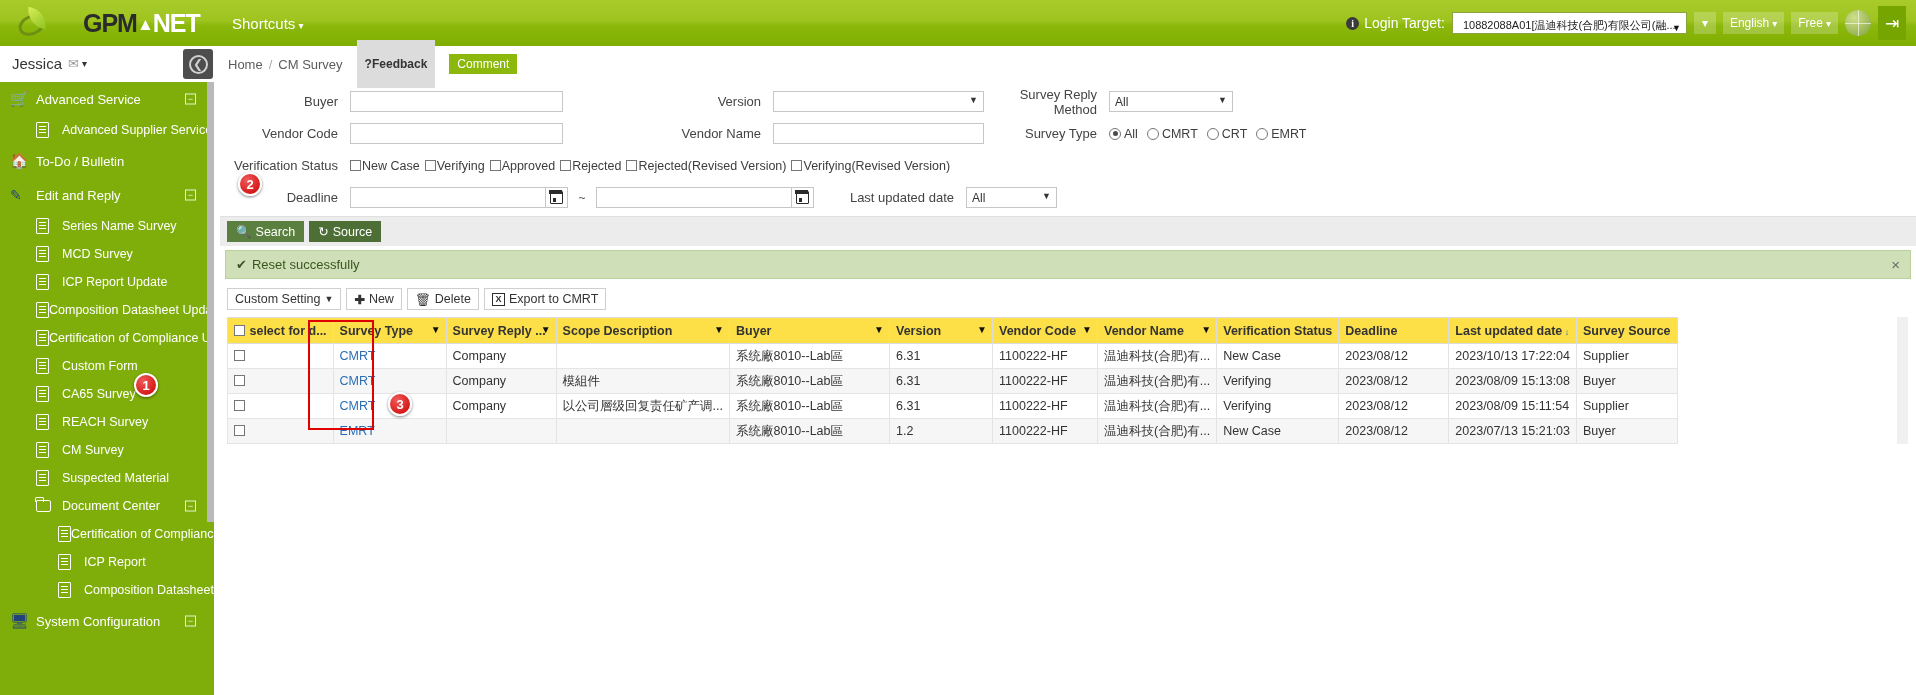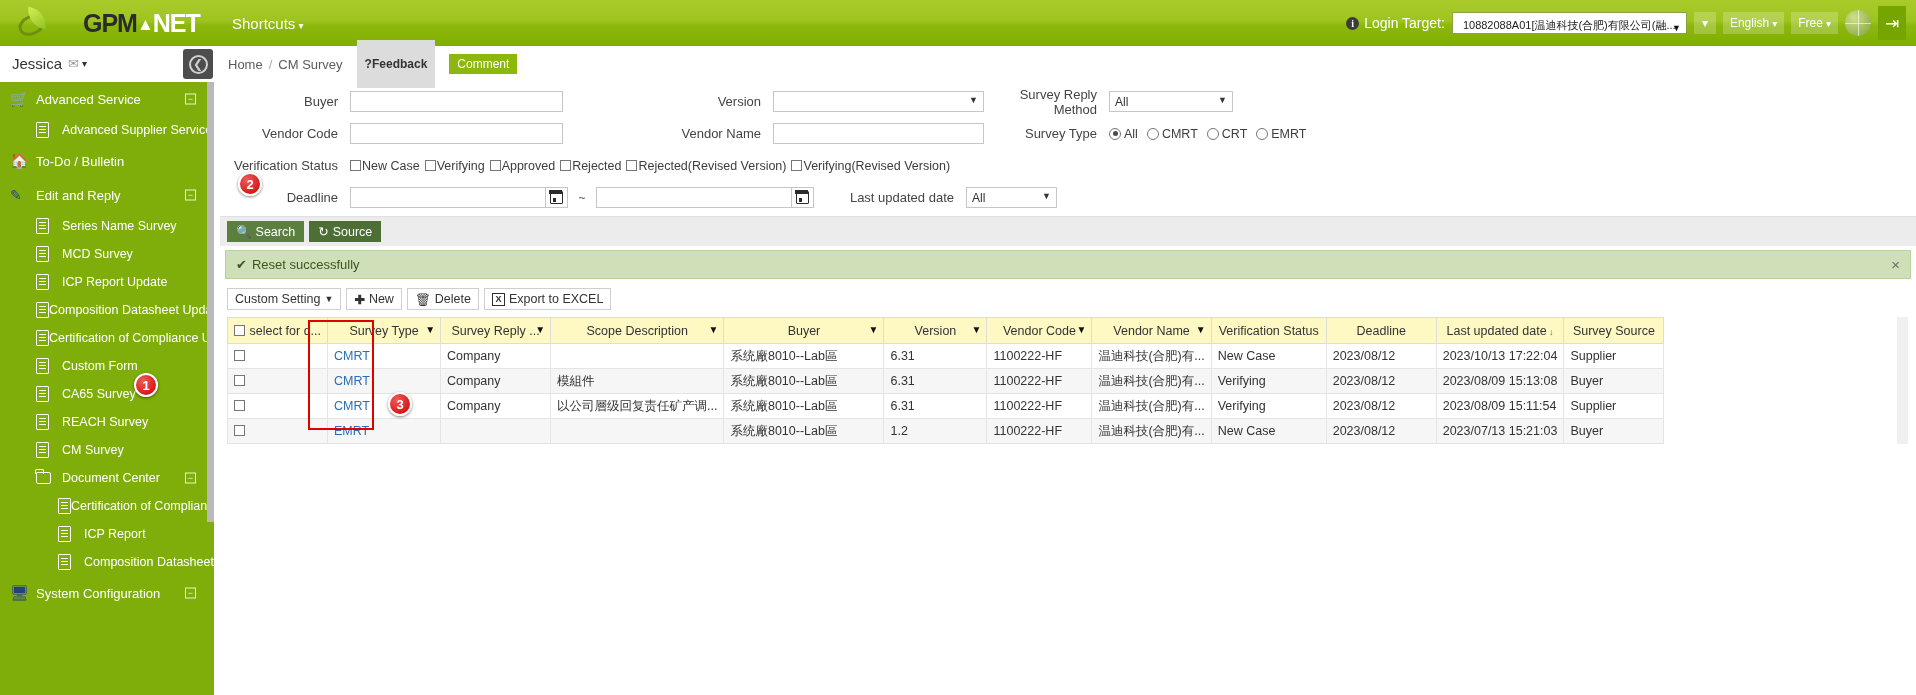--- a/index.html
+++ b/index.html
@@ -218,22 +218,22 @@
     padding:0 7px; display:flex; align-items:center; gap:4px; cursor:pointer; color:#333;
   }
   .xls{
     width:13px;height:13px;border:1.4px solid #2e2e2e; display:flex;align-items:center;
     justify-content:center; font-size:9px; font-weight:bold; color:#2e2e2e; line-height:1;
   }
 
   
   .tbl{ border-collapse:collapse; table-layout:fixed; font-size:12.5px; }
   .tbl th{
-    border:1px solid #dcdcdc; height:26px; background:#fef9c3; font-weight:normal;
-    color:#333; text-align:center; padding:0 6px; white-space:nowrap; overflow:hidden;
+    border:1px solid #dcdcdc; height:26px; background:#fde047; font-weight:bold;
+    color:#333; text-align:left; padding:0 6px; white-space:nowrap; overflow:hidden;
     position:relative;
   }
   .tbl td{
     border:1px solid #e4e4e4; height:25px; padding:0 6px; color:#333;
     white-space:nowrap; overflow:hidden; text-overflow:ellipsis;
   }
   .tbl tr.alt td{ background:#f6f6f6; }
   .funnel{ position:absolute; right:5px; top:6px; font-size:11px; color:#111; cursor:pointer; }
   .link{ color:#2a6fb5; cursor:pointer; }
   .sortarrow{ font-size:9px; color:#2a6fb5; }
@@ -380,20 +380,26 @@
         <span class="ico">
           <span class="doc-ico"></span>
         </span>
         <span>REACH Survey</span>
       </div>
       <div class="sb-item sub">
         <span class="ico">
           <span class="doc-ico"></span>
         </span>
         <span>CM Survey</span>
+      </div>
+      <div class="sb-item sub">
+        <span class="ico">
+          <span class="doc-ico"></span>
+        </span>
+        <span>Suspected Material</span>
       </div>
       <div class="sb-item sub">
         <span class="ico">
           <span class="folder-ico"></span>
         </span>
         <span>Document Center</span>
         <span class="minus">−</span>
       </div>
       <div class="sb-item sub2">
         <span class="ico">
@@ -521,21 +527,21 @@
     <div class="tbtn">
       <span style="font-weight:bold">✚</span>
       <span>New</span>
     </div>
     <div class="tbtn">
       <span>🗑</span>
       <span>Delete</span>
     </div>
     <div class="tbtn">
       <span class="xls">X</span>
-      <span>Export to EXCEL</span>
+      <span>Export to CMRT</span>
     </div>
   </div>
 
   <div style="position:relative;padding-left:7px">
     <table class="tbl">
       <thead>
         <tr id="thead-row">
             <th style="width: 85px;"><span class="chk"></span><span> select for d...</span></th>
             <th style="width: 113px;"><span>Survey Type</span><span class="funnel" style="font-size: 10px;">▼</span></th>
             <th style="width: 110px;"><span>Survey Reply ...</span><span class="funnel" style="font-size: 10px;">▼</span></th>

